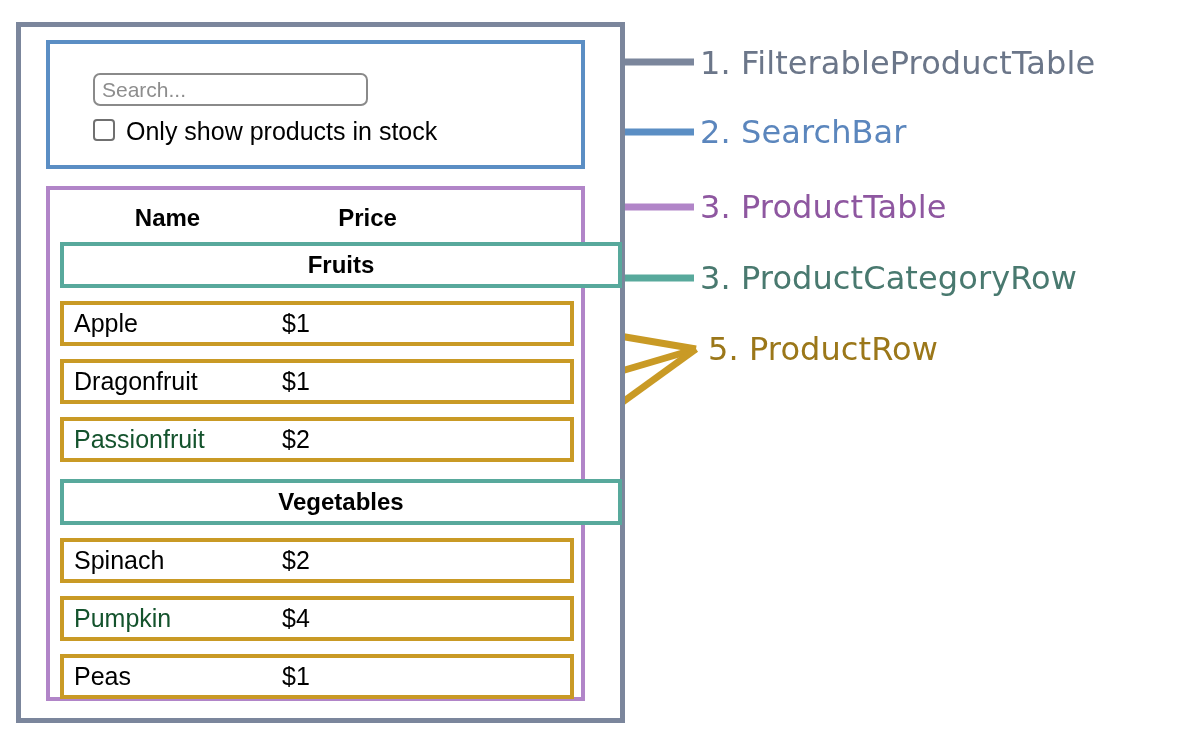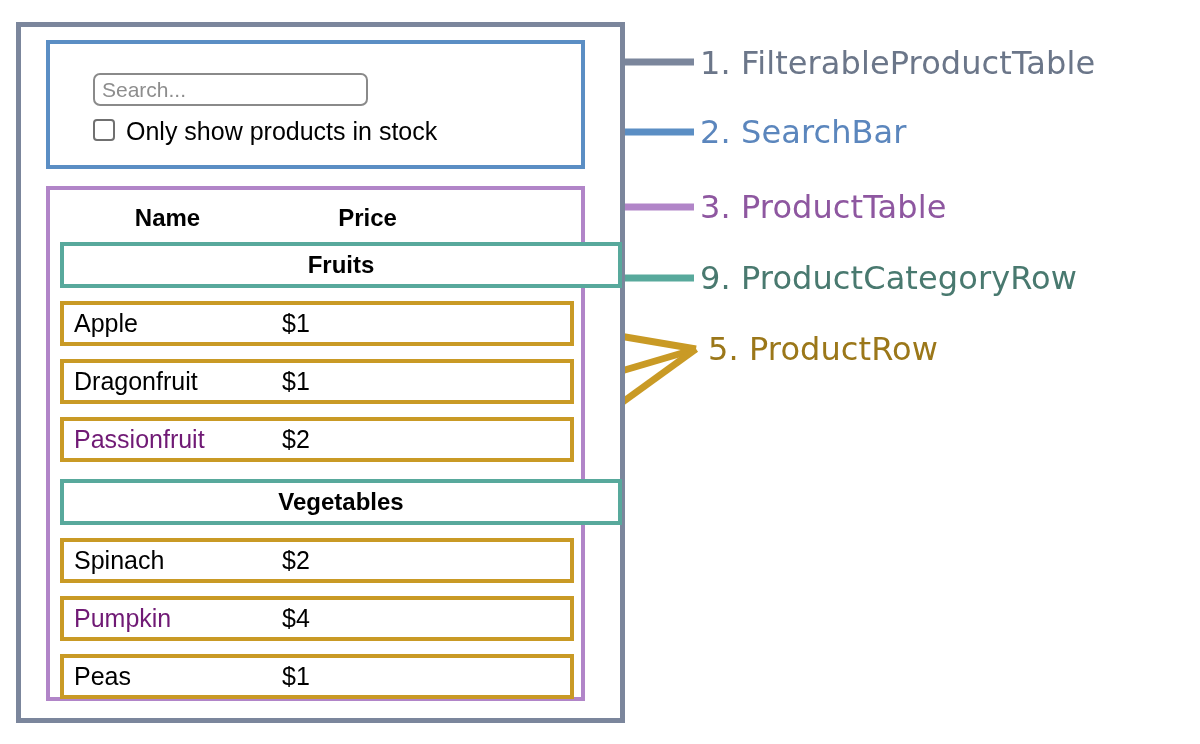--- a/index.html
+++ b/index.html
@@ -182,21 +182,21 @@
     white-space: nowrap;
   }
   .product-row .cell-price {
     width: 185px;
     box-sizing: border-box;
     padding-left: 3px;
     font-size: 25px;
     color: #000000;
   }
   .product-row .cell-name.out-of-stock {
-    color: #701a75;
+    color: #14532d;
   }
 
   
   .annotation {
     position: absolute;
     white-space: nowrap;
     font-family: "DejaVu Sans", sans-serif;
     font-size: 32px;
     letter-spacing: 0.1px;
   }
@@ -278,16 +278,16 @@
         <span class="cell-name">Peas</span>
         <span class="cell-price">$1</span>
       </div>
 
     </div>
   </div>
 
   <div class="annotation" id="label-1">1. FilterableProductTable</div>
   <div class="annotation" id="label-2">2. SearchBar</div>
   <div class="annotation" id="label-3">3. ProductTable</div>
-  <div class="annotation" id="label-4">9. ProductCategoryRow</div>
+  <div class="annotation" id="label-4">3. ProductCategoryRow</div>
   <div class="annotation" id="label-5">5. ProductRow</div>
 
 </div>
 
 </body></html>

